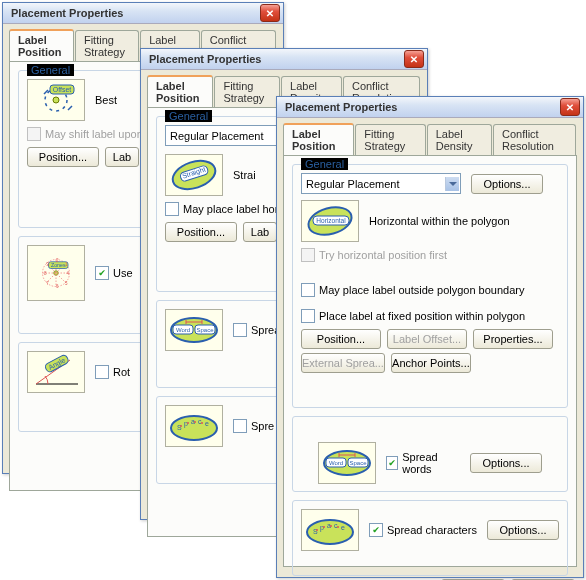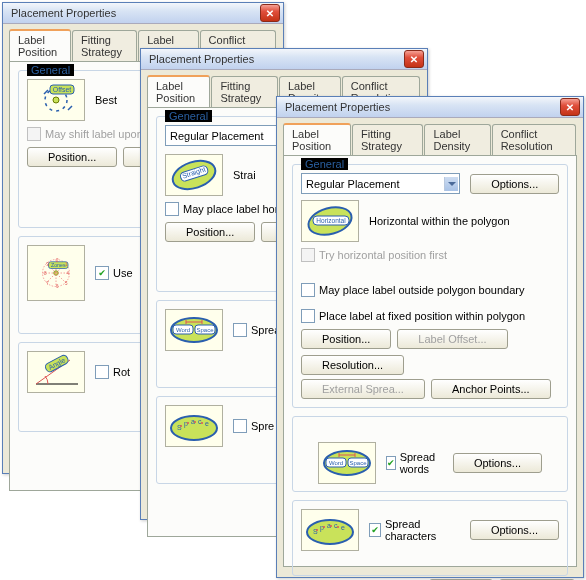--- a/index.html
+++ b/index.html
@@ -1,26 +1,26 @@
 <!DOCTYPE html>
 <html><head>
 <meta charset="utf-8">
 <style>
 html,body{margin:0;padding:0;font-family:Tahoma,Arial,sans-serif;font-size:11px;background:#fff;width:586px;height:580px;overflow:hidden}
 .window{position:absolute;border:1px solid #5a7fb7;background:#ece9d8;box-shadow:1px 1px 3px rgba(0,0,0,.2)}
 .titlebar{height:20px;background:linear-gradient(#f3f6fb,#d8e4f4 40%,#c1d2ee);border-bottom:1px solid #aab;display:flex;align-items:center;padding:0 3px 0 8px}
-.titletext{font-weight:normal;color:#333;flex:1}
+.titletext{font-weight:bold;color:#333;flex:1}
 .closebtn{width:18px;height:16px;background:linear-gradient(#f5a195,#e04f3c 40%,#c43215);border:1px solid #8a2a1a;border-radius:3px;display:flex;align-items:center;justify-content:center;color:#fff;font-weight:bold;font-size:10px}
 .tabs{display:flex;margin:6px 6px 0 6px}
 .tab{padding:3px 8px;border:1px solid #9ea79a;border-bottom:none;background:#f0ede0;margin-right:1px;border-radius:3px 3px 0 0;color:#333}
-.tab.active{background:#fcfcfa;font-weight:normal;border-color:#f0a15a #9ea79a #fcfcfa #9ea79a;border-top:2px solid #f0a15a;margin-top:-1px}
+.tab.active{background:#fcfcfa;font-weight:bold;border-color:#f0a15a #9ea79a #fcfcfa #9ea79a;border-top:2px solid #f0a15a;margin-top:-1px}
 .tabbody{margin:0 6px 6px 6px;border:1px solid #9ea79a;background:#fcfcfa;padding:8px}
 .fieldset{border:1px solid #c8d6e6;border-radius:3px;padding:8px;position:relative;margin-bottom:8px}
 .legend{position:absolute;top:-7px;left:8px;background:#000000;padding:0 4px;color:#2a5fa0;font-size:11px}
-.btn{display:inline-block;min-width:72px;padding:2px 20px;border:1px solid #9e9e8e;background:linear-gradient(#fff,#ece9d8);border-radius:3px;text-align:center;color:#000;font-size:11px;line-height:14px;box-sizing:border-box;white-space:nowrap}
+.btn{display:inline-block;min-width:72px;padding:2px 0;border:1px solid #9e9e8e;background:linear-gradient(#fff,#ece9d8);border-radius:3px;text-align:center;color:#000;font-size:11px;line-height:14px;box-sizing:border-box;white-space:nowrap}
 .btn.dis{color:#a0a0a0}
 .select{width:150px;height:19px;border:1px solid #7f9db9;background:#fff;display:inline-flex;align-items:center;padding:0 4px;justify-content:space-between}
 .select .arrow{width:13px;height:14px;background:linear-gradient(#cddcf1,#a8c2e6);display:flex;align-items:center;justify-content:center;border-left:1px solid #b8c8de;margin-right:-3px}
 .chev{width:0;height:0;border-left:4px solid transparent;border-right:4px solid transparent;border-top:4px solid #4a6a99}
 .cb{display:inline-flex;align-items:center;gap:4px}
 .cbx{width:12px;height:12px;border:1px solid #7f9db9;background:#fff;display:inline-flex;align-items:center;justify-content:center;font-size:9px;color:#21a121;line-height:9px}
 .cbx.on::after{content:"✔"}
 .cb.dis .cbx{border-color:#c0c0c0;background:#f4f4f4}
 .cb.dis .lbl{color:#a0a0a0}
 .icon{width:56px;height:40px;background:#ffffec;border:1px solid #b0b0a0;display:flex;align-items:center;justify-content:center;position:relative;flex-shrink:0}
@@ -243,21 +243,21 @@
         <span class="cbx"></span>
         <span class="lbl">May place label outside polygon boundary</span>
       </div>
       <div class="cb" style="">
         <span class="cbx"></span>
         <span class="lbl">Place label at fixed position within polygon</span>
       </div>
       <div class="btnrow">
         <span class="btn" style="min-width:80px">Position...</span>
         <span class="btn dis" style="min-width:80px">Label Offset...</span>
-        <span class="btn" style="min-width:80px">Resolution...</span>
+        <span class="btn" style="min-width:80px">Properties...</span>
       </div>
       <div class="btnrow">
         <span class="btn dis" style="min-width:80px">External Sprea...</span>
         <span class="btn" style="min-width:80px">Anchor Points...</span>
       </div>
     </div>
     <div class="fieldset" style="height:58px">
       <div class="row" style="margin:17px">
         <div class="icon i-wordspace">
           <svg viewBox="0 0 52 36">

